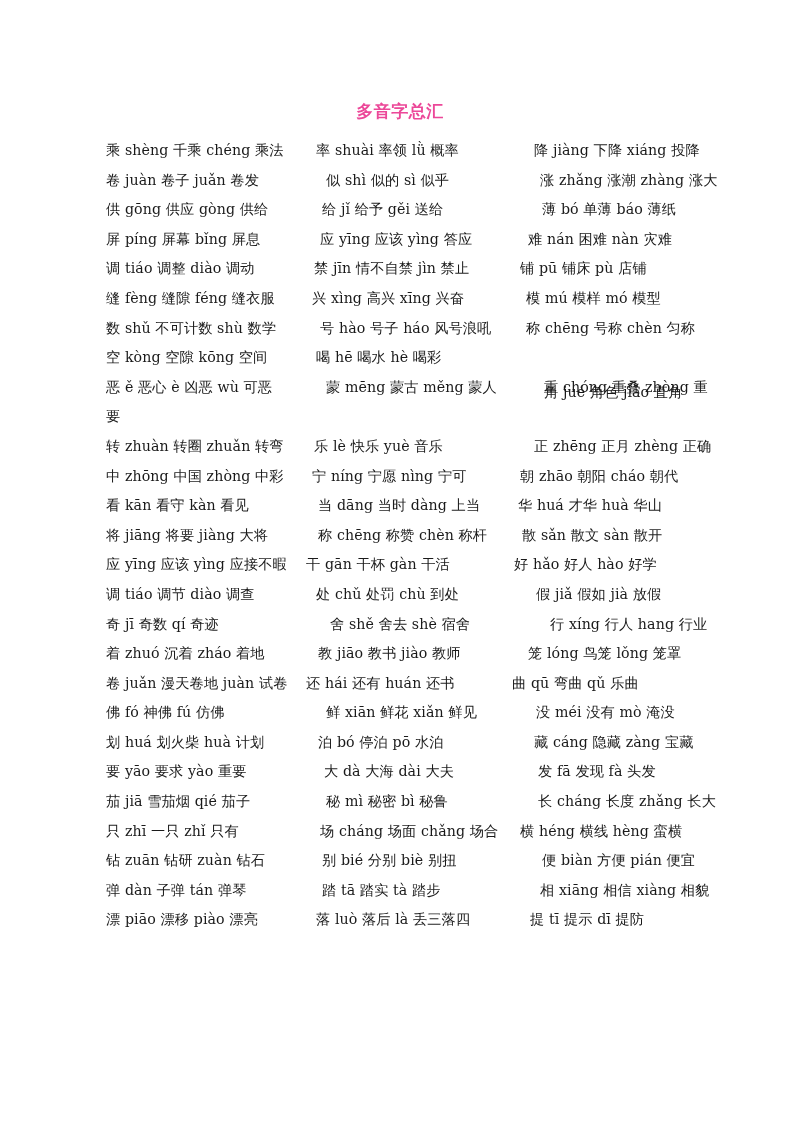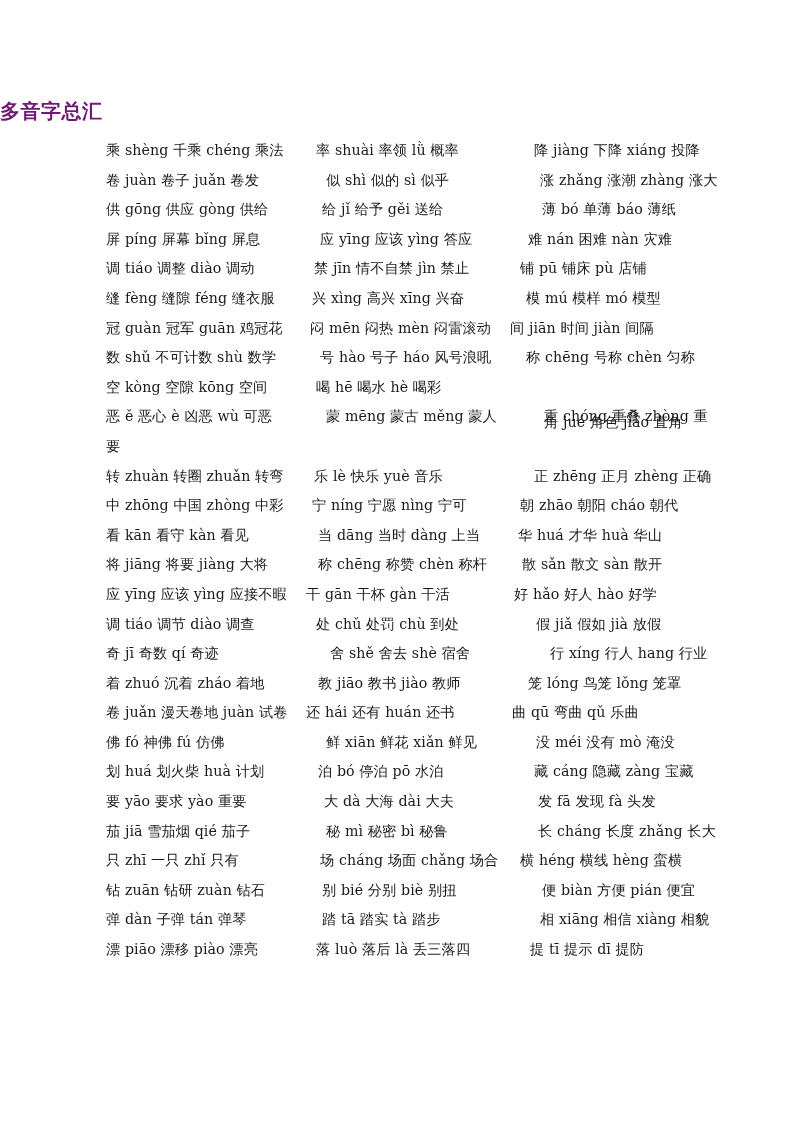--- a/index.html
+++ b/index.html
@@ -18,33 +18,33 @@
   .page {
     position: relative;
     width: 800px;
     height: 1126px;
     background: #ffffff;
     box-sizing: border-box;
     padding: 0;
   }
 
   .doc-title {
-    text-align: left;
+    text-align: center;
     font-family: "DejaVu Sans", "Liberation Sans", sans-serif;
     font-weight: bold;
-    font-size: 20px;
+    font-size: 17px;
     letter-spacing: 0.5px;
     margin: 0;
     padding: 0;
     position: absolute;
     left: 0;
     right: 0;
     top: 100px;
     line-height: 22px;
-    color: #701a75;
+    color: #ec4899;
   }
 
   .content {
     position: absolute;
     left: 106px;
     top: 136px;
     width: 590px;
   }
 
   .entry-row {
@@ -98,21 +98,20 @@
 
   <h1 class="doc-title">多音字总汇</h1>
 
   <div class="content" id="content-root">
       <div class="entry-row"><span class="cell c1 ind-0">乘 shèng 千乘 chéng 乘法</span><span class="cell c2 ind-10">率 shuài 率领  lǜ  概率</span><span class="cell c3 ind-18">降 jiàng 下降 xiáng 投降</span></div>
       <div class="entry-row"><span class="cell c1 ind-0">卷 juàn 卷子 juǎn 卷发</span><span class="cell c2 ind-20">似 shì 似的 sì 似乎</span><span class="cell c3 ind-14">涨 zhǎng 涨潮 zhàng 涨大</span></div>
       <div class="entry-row"><span class="cell c1 ind-0">供 gōng 供应 gòng 供给</span><span class="cell c2 ind-16">给 jǐ 给予 gěi 送给</span><span class="cell c3 ind-20">薄 bó 单薄 báo 薄纸</span></div>
       <div class="entry-row"><span class="cell c1 ind-0">屏 píng 屏幕 bǐng 屏息</span><span class="cell c2 ind-14">应  yīng 应该 yìng 答应</span><span class="cell c3 ind-8">难 nán 困难  nàn 灾难</span></div>
       <div class="entry-row"><span class="cell c1 ind-0">调 tiáo 调整 diào 调动</span><span class="cell c2 ind-8">禁 jīn 情不自禁 jìn 禁止</span><span class="cell c3 ind-6">铺 pū 铺床 pù 店铺</span></div>
       <div class="entry-row"><span class="cell c1 ind-0">缝 fèng 缝隙 féng 缝衣服</span><span class="cell c2 ind-6">兴 xìng 高兴 xīng 兴奋</span><span class="cell c3 ind-14">模 mú 模样 mó 模型</span></div>
-      <div class="entry-row"><span class="cell c1 ind-0">冠 guàn 冠军 guān 鸡冠花</span><span class="cell c2 ind-4">闷 mēn 闷热 mèn 闷雷滚动</span><span class="cell c3 ind-0">间 jiān 时间 jiàn 间隔</span></div>
       <div class="entry-row"><span class="cell c1 ind-0">数 shǔ 不可计数 shù 数学</span><span class="cell c2 ind-14">号 hào 号子 háo 风号浪吼</span><span class="cell c3 ind-6">称 chēng 号称 chèn 匀称</span></div>
       <div class="entry-row"><span class="cell c1 ind-0">空 kòng 空隙 kōng 空间</span><span class="cell c2 ind-10">喝 hē 喝水 hè 喝彩</span><span class="cell c3 ind-28">角 jué  角色 jiǎo  直角</span></div>
       <div class="entry-row"><span class="cell c1 ind-0">恶  ě  恶心 è 凶恶 wù 可恶</span><span class="cell c2 ind-20">蒙 mēng 蒙古 měng 蒙人</span><span class="cell c3 ind-18">重 chóng 重叠 zhòng 重</span></div>
       <div class="wrap-tail">要</div>
       <div class="entry-row"><span class="cell c1 ind-0">转 zhuàn 转圈 zhuǎn 转弯</span><span class="cell c2 ind-8">乐 lè 快乐 yuè 音乐</span><span class="cell c3 ind-20">正 zhēng 正月 zhèng 正确</span></div>
       <div class="entry-row"><span class="cell c1 ind-0">中 zhōng 中国  zhòng 中彩</span><span class="cell c2 ind-6">宁 níng 宁愿 nìng 宁可</span><span class="cell c3 ind-8">朝 zhāo 朝阳 cháo 朝代</span></div>
       <div class="entry-row"><span class="cell c1 ind-0">看  kān 看守  kàn 看见</span><span class="cell c2 ind-12">当 dāng 当时 dàng 上当</span><span class="cell c3 ind-0">华 huá 才华   huà 华山</span></div>
       <div class="entry-row"><span class="cell c1 ind-0">将 jiāng 将要 jiàng 大将</span><span class="cell c2 ind-12">称 chēng 称赞 chèn 称杆</span><span class="cell c3 ind-4">散 sǎn 散文 sàn 散开</span></div>
       <div class="entry-row"><span class="cell c1 ind-0">应 yīng 应该 yìng 应接不暇</span><span class="cell c2 ind-0">干 gān 干杯 gàn 干活</span><span class="cell c3 ind-8">好  hǎo 好人 hào 好学</span></div>
       <div class="entry-row"><span class="cell c1 ind-0">调 tiáo  调节 diào  调查</span><span class="cell c2 ind-10">处 chǔ 处罚 chù 到处</span><span class="cell c3 ind-20">假  jiǎ 假如 jià 放假</span></div>

